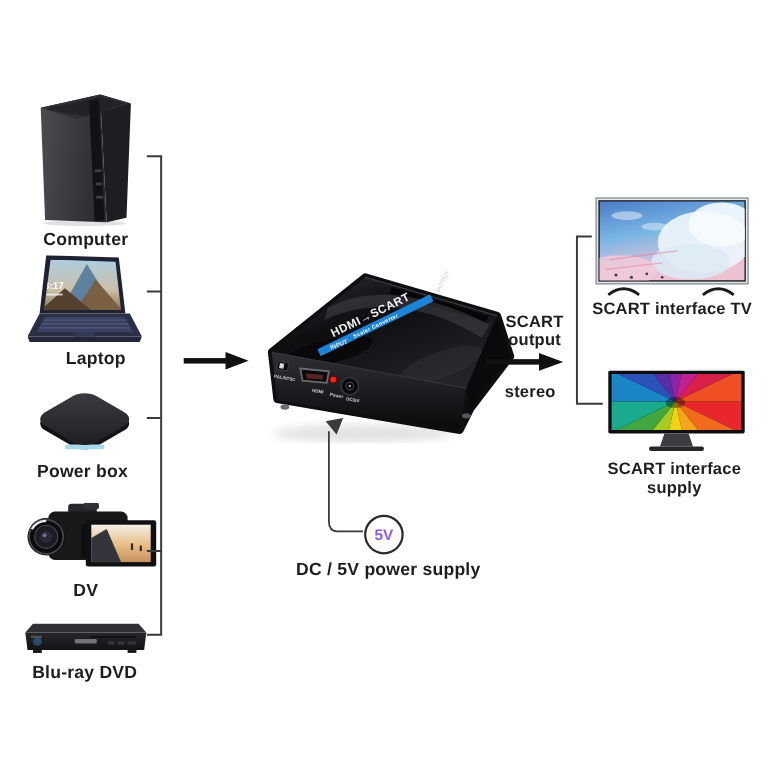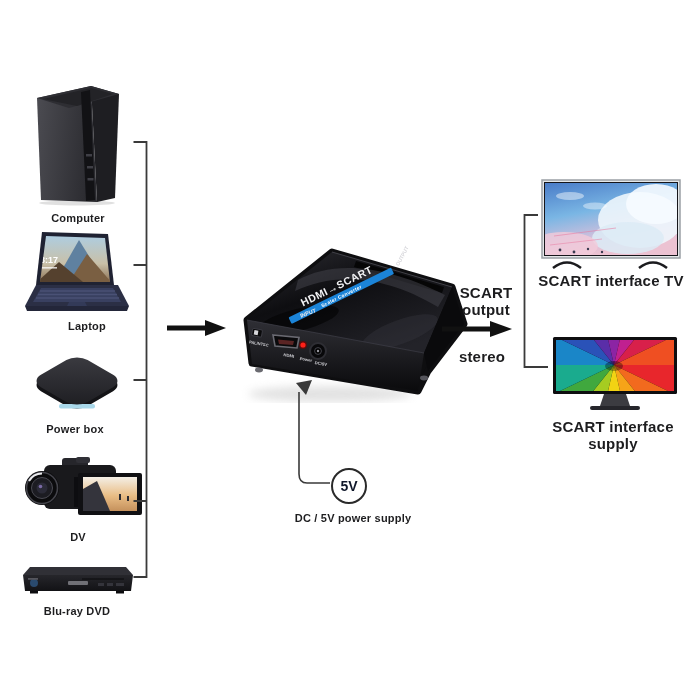--- a/index.html
+++ b/index.html
@@ -1,24 +1,24 @@
 <!DOCTYPE html>
 <html><head>
 <meta charset="utf-8">
 <style>
   html,body{margin:0;padding:0;background:#fff;}
   .stage{position:relative;width:700px;height:700px;background:#fff;overflow:hidden;
          font-family:"Liberation Sans",sans-serif;}
   .abs{position:absolute;}
   .lbl{position:absolute;font-weight:700;color:#1d1d1f;text-align:center;letter-spacing:.2px;}
-  .fs16{font-size:11px;line-height:19px;}
+  .fs16{font-size:16px;line-height:19px;}
   .fs15{font-size:15px;line-height:17px;}
   .badge{position:absolute;width:32px;height:32px;border:2px solid #2a2a2a;border-radius:50%;
          display:flex;align-items:center;justify-content:center;background:#fff;
-         font-weight:700;font-size:14px;color:#0f172a;}
+         font-weight:700;font-size:14px;color:#8b5cf6;}
   svg{display:block;position:absolute;}
   svg text{font-family:"Liberation Sans",sans-serif;font-weight:700;}
   .overlay{left:0;top:0;pointer-events:none;}
 </style>
 </head>
 <body>
 
 <div class="stage">
 
   <svg class="abs" style="left:35px;top:82px" width="88" height="124" viewBox="0 0 88 124">

